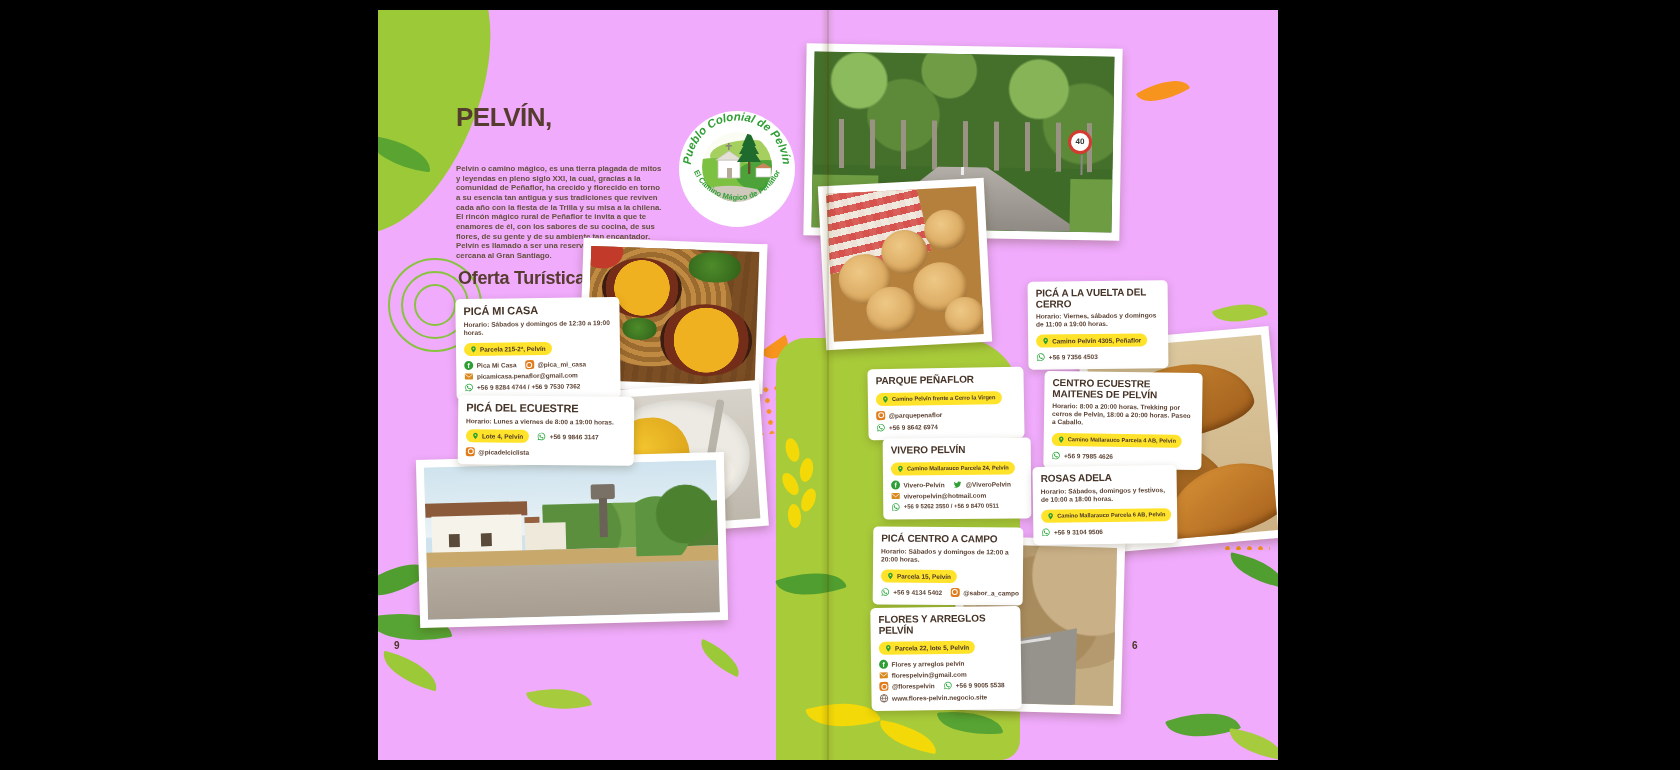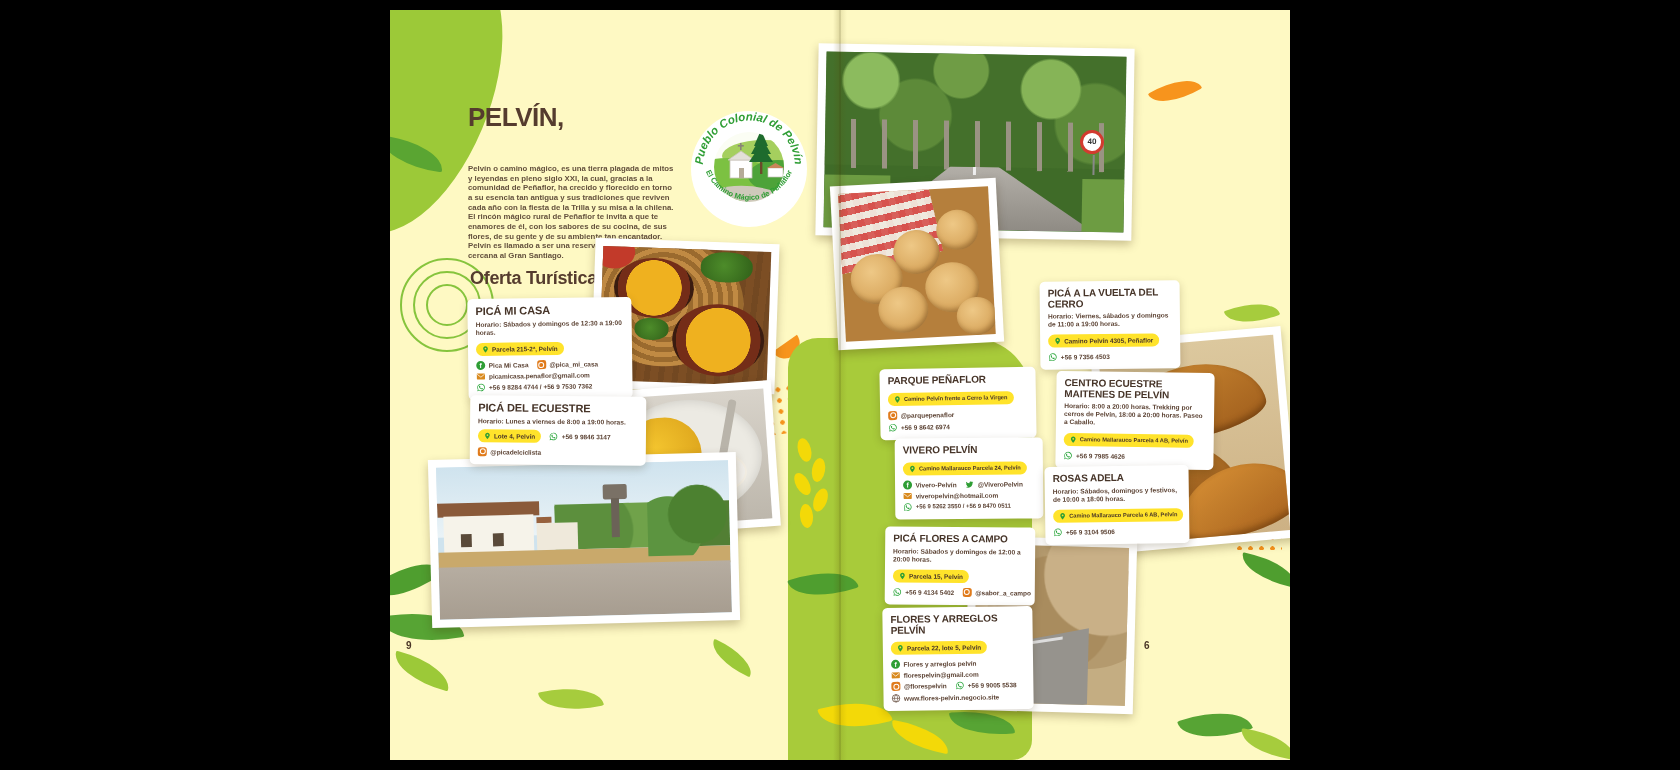--- a/index.html
+++ b/index.html
@@ -1,18 +1,18 @@
 <!DOCTYPE html>
 <html><head>
 <meta charset="utf-8">
 <style>
   html,body{margin:0;padding:0}
   body{width:1680px;height:770px;background:#000;position:relative;overflow:hidden;
        font-family:"Liberation Sans",sans-serif;}
-  .spread{position:absolute;left:390px;top:10px;width:900px;height:750px;background:#fef9c3;
+  .spread{position:absolute;left:378px;top:10px;width:900px;height:750px;background:#f0abfc;
           overflow:hidden;box-shadow:0 0 30px rgba(0,0,0,.6)}
   .spine{position:absolute;left:443px;top:0;width:14px;height:100%;z-index:6;pointer-events:none;
          background:linear-gradient(90deg,rgba(0,0,0,0) 0%,rgba(90,75,0,.16) 42%,rgba(60,50,0,.30) 50%,rgba(90,75,0,.10) 60%,rgba(0,0,0,0) 100%)}
   .deco{position:absolute;z-index:1}
   .leaf{position:absolute;border-radius:4% 100% 4% 100%}
   .ring{position:absolute;border:2.5px solid #86c43d;border-radius:50%;background:transparent}
   .dots{position:absolute;background-image:radial-gradient(#f7941d 2px,transparent 2.5px);background-size:11px 11px}
   .seed{position:absolute;width:13px;height:24px;border-radius:50%;background:#f3d908}
 
   .page-title{position:absolute;left:78px;top:94px;z-index:2;color:#553c2e;font-weight:800;
@@ -379,21 +379,21 @@
     </div>
     <div class="line">
       <svg class="ic" viewBox="0 0 24 24">
           <path fill="#2ba63c" d="M12 2a10 10 0 0 0-8.7 14.9L2 22l5.3-1.3A10 10 0 1 0 12 2zm0 18.2a8.2 8.2 0 0 1-4.2-1.1l-.3-.2-3.1.8.8-3-.2-.3A8.2 8.2 0 1 1 12 20.2zm4.5-6.1c-.2-.1-1.5-.7-1.7-.8-.2-.1-.4-.1-.6.1l-.8 1c-.1.2-.3.2-.5.1a6.7 6.7 0 0 1-3.4-3c-.3-.4 0-.6.1-.8l.4-.5c.2-.2.2-.4.1-.6l-.8-1.9c-.2-.5-.4-.4-.6-.4h-.5c-.2 0-.5.1-.7.3-.2.3-.9.9-.9 2.2s.9 2.5 1 2.7c.1.2 1.8 2.8 4.4 3.9 2.6 1.1 2.6.7 3.1.7.5 0 1.5-.6 1.7-1.2.2-.6.2-1.1.2-1.2z"></path>
         </svg>
       <span>+56 9 3104 9506</span>
     </div>
   </div>
 
   <div class="card" style="left:495px;top:517px;width:134px;transform:rotate(0.5deg)">
-    <h3>PICÁ FLORES A CAMPO</h3>
+    <h3>PICÁ CENTRO A CAMPO</h3>
     <p class="hours">Horario: Sábados y domingos de 12:00 a 20:00 horas.</p>
     <div class="pill">
       <svg class="ic" viewBox="0 0 24 24" style="width:7px;height:9px">
           <path fill="#2f9e35" d="M12 1C7.6 1 4 4.6 4 9c0 6 8 14 8 14s8-8 8-14c0-4.4-3.6-8-8-8zm0 11a3 3 0 1 1 0-6 3 3 0 0 1 0 6z"></path>
         </svg>
       <span>Parcela 15, Pelvín</span>
     </div>
     <div class="line">
       <svg class="ic" viewBox="0 0 24 24">
           <path fill="#2ba63c" d="M12 2a10 10 0 0 0-8.7 14.9L2 22l5.3-1.3A10 10 0 1 0 12 2zm0 18.2a8.2 8.2 0 0 1-4.2-1.1l-.3-.2-3.1.8.8-3-.2-.3A8.2 8.2 0 1 1 12 20.2zm4.5-6.1c-.2-.1-1.5-.7-1.7-.8-.2-.1-.4-.1-.6.1l-.8 1c-.1.2-.3.2-.5.1a6.7 6.7 0 0 1-3.4-3c-.3-.4 0-.6.1-.8l.4-.5c.2-.2.2-.4.1-.6l-.8-1.9c-.2-.5-.4-.4-.6-.4h-.5c-.2 0-.5.1-.7.3-.2.3-.9.9-.9 2.2s.9 2.5 1 2.7c.1.2 1.8 2.8 4.4 3.9 2.6 1.1 2.6.7 3.1.7.5 0 1.5-.6 1.7-1.2.2-.6.2-1.1.2-1.2z"></path>

